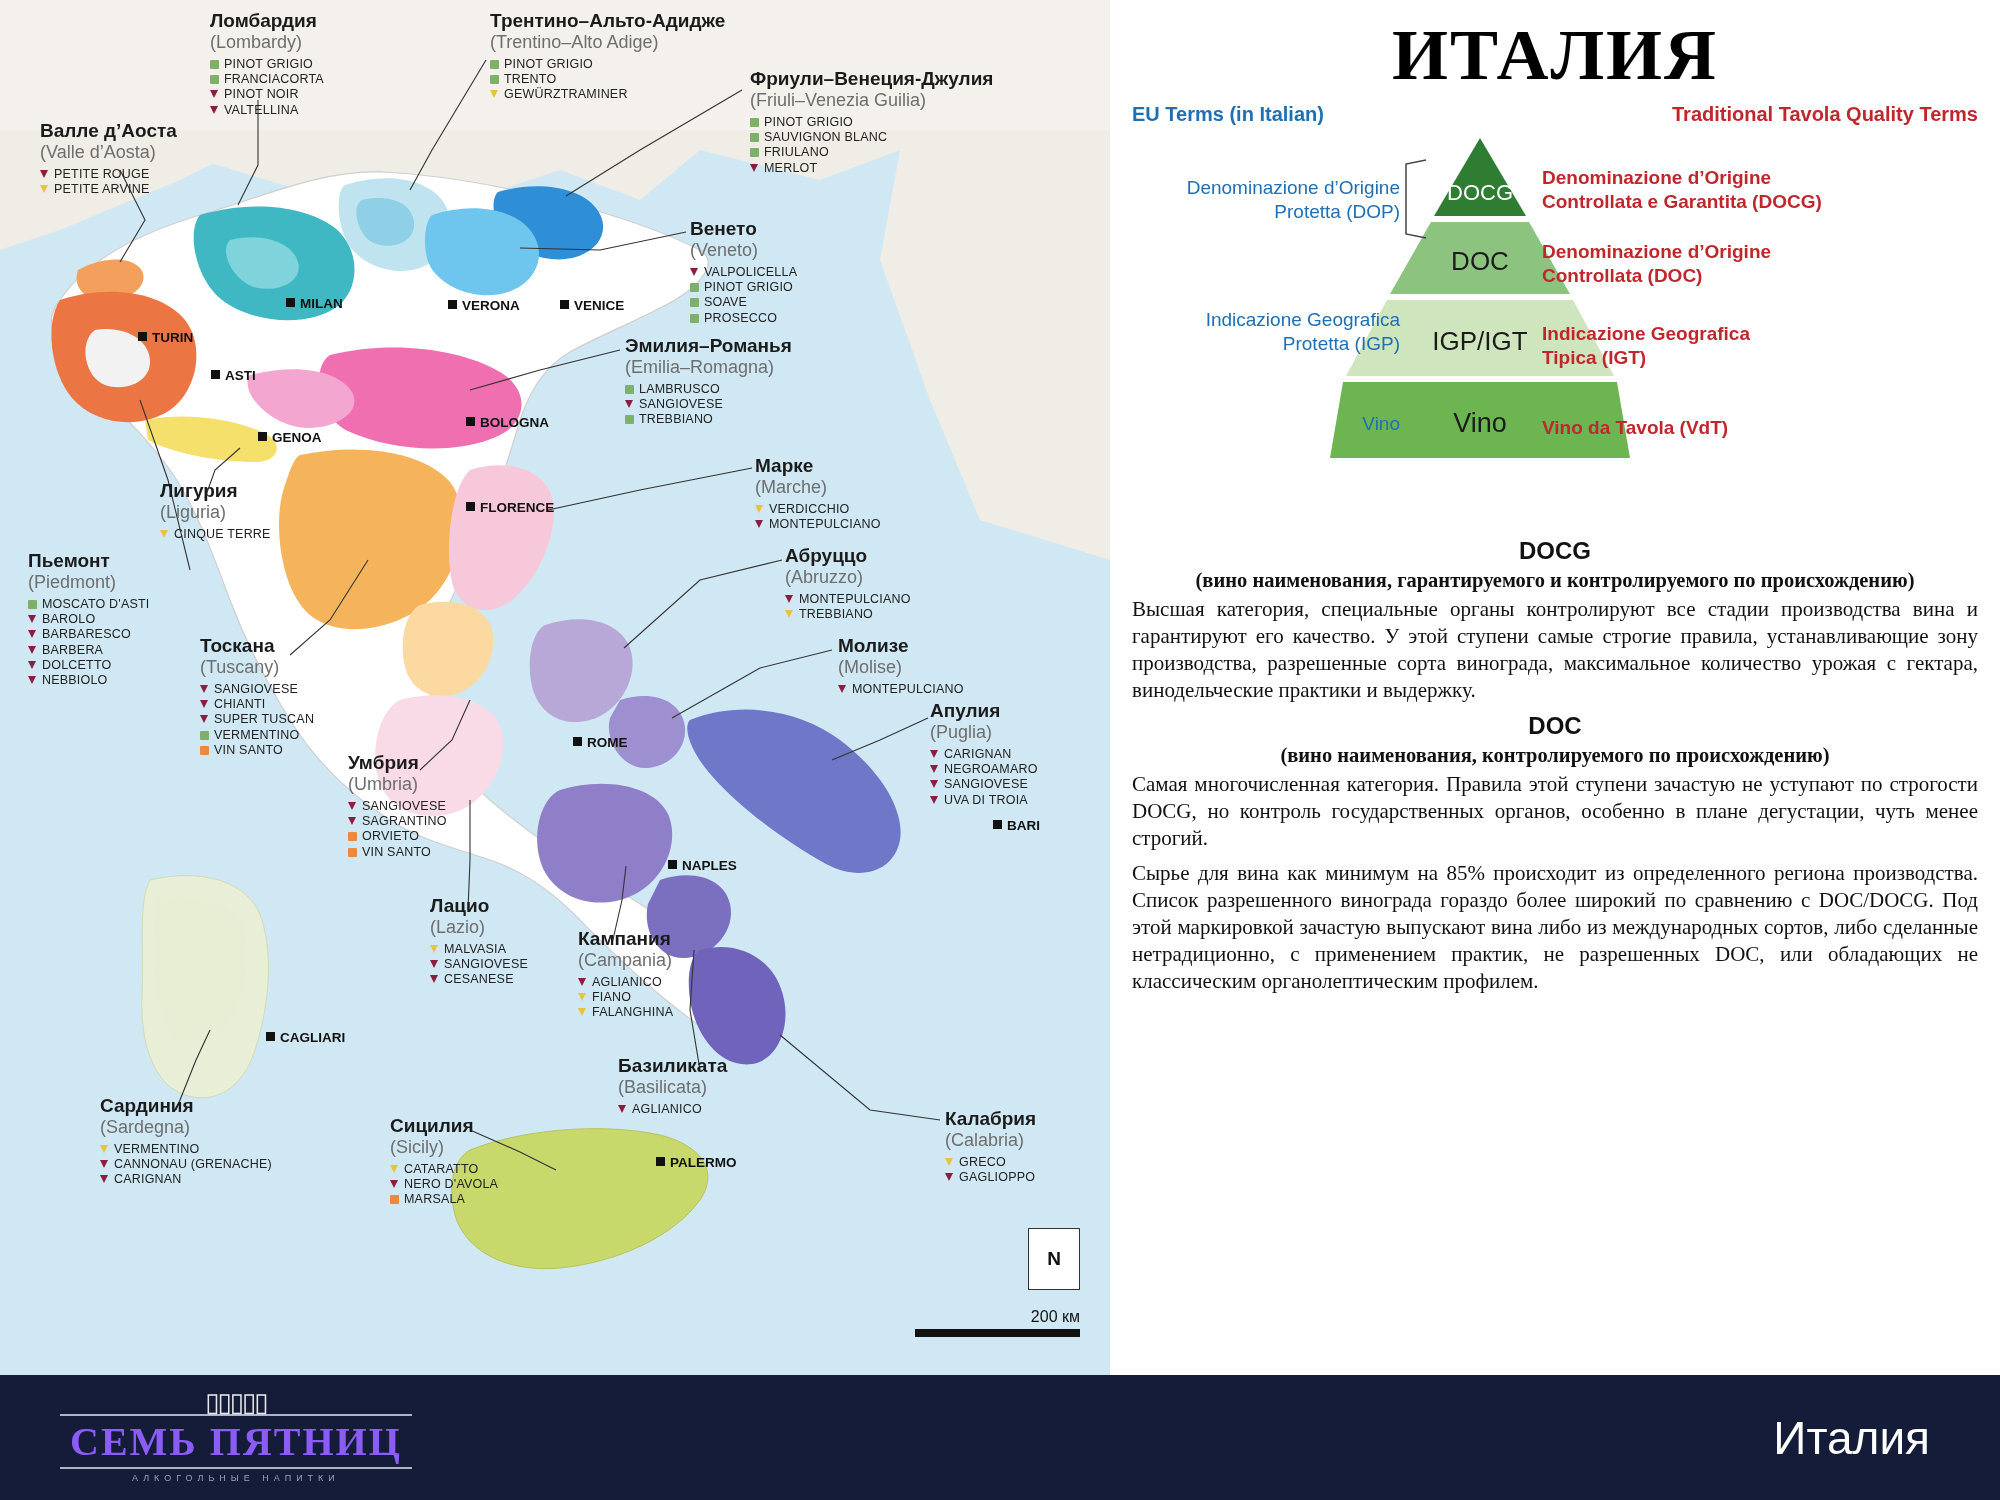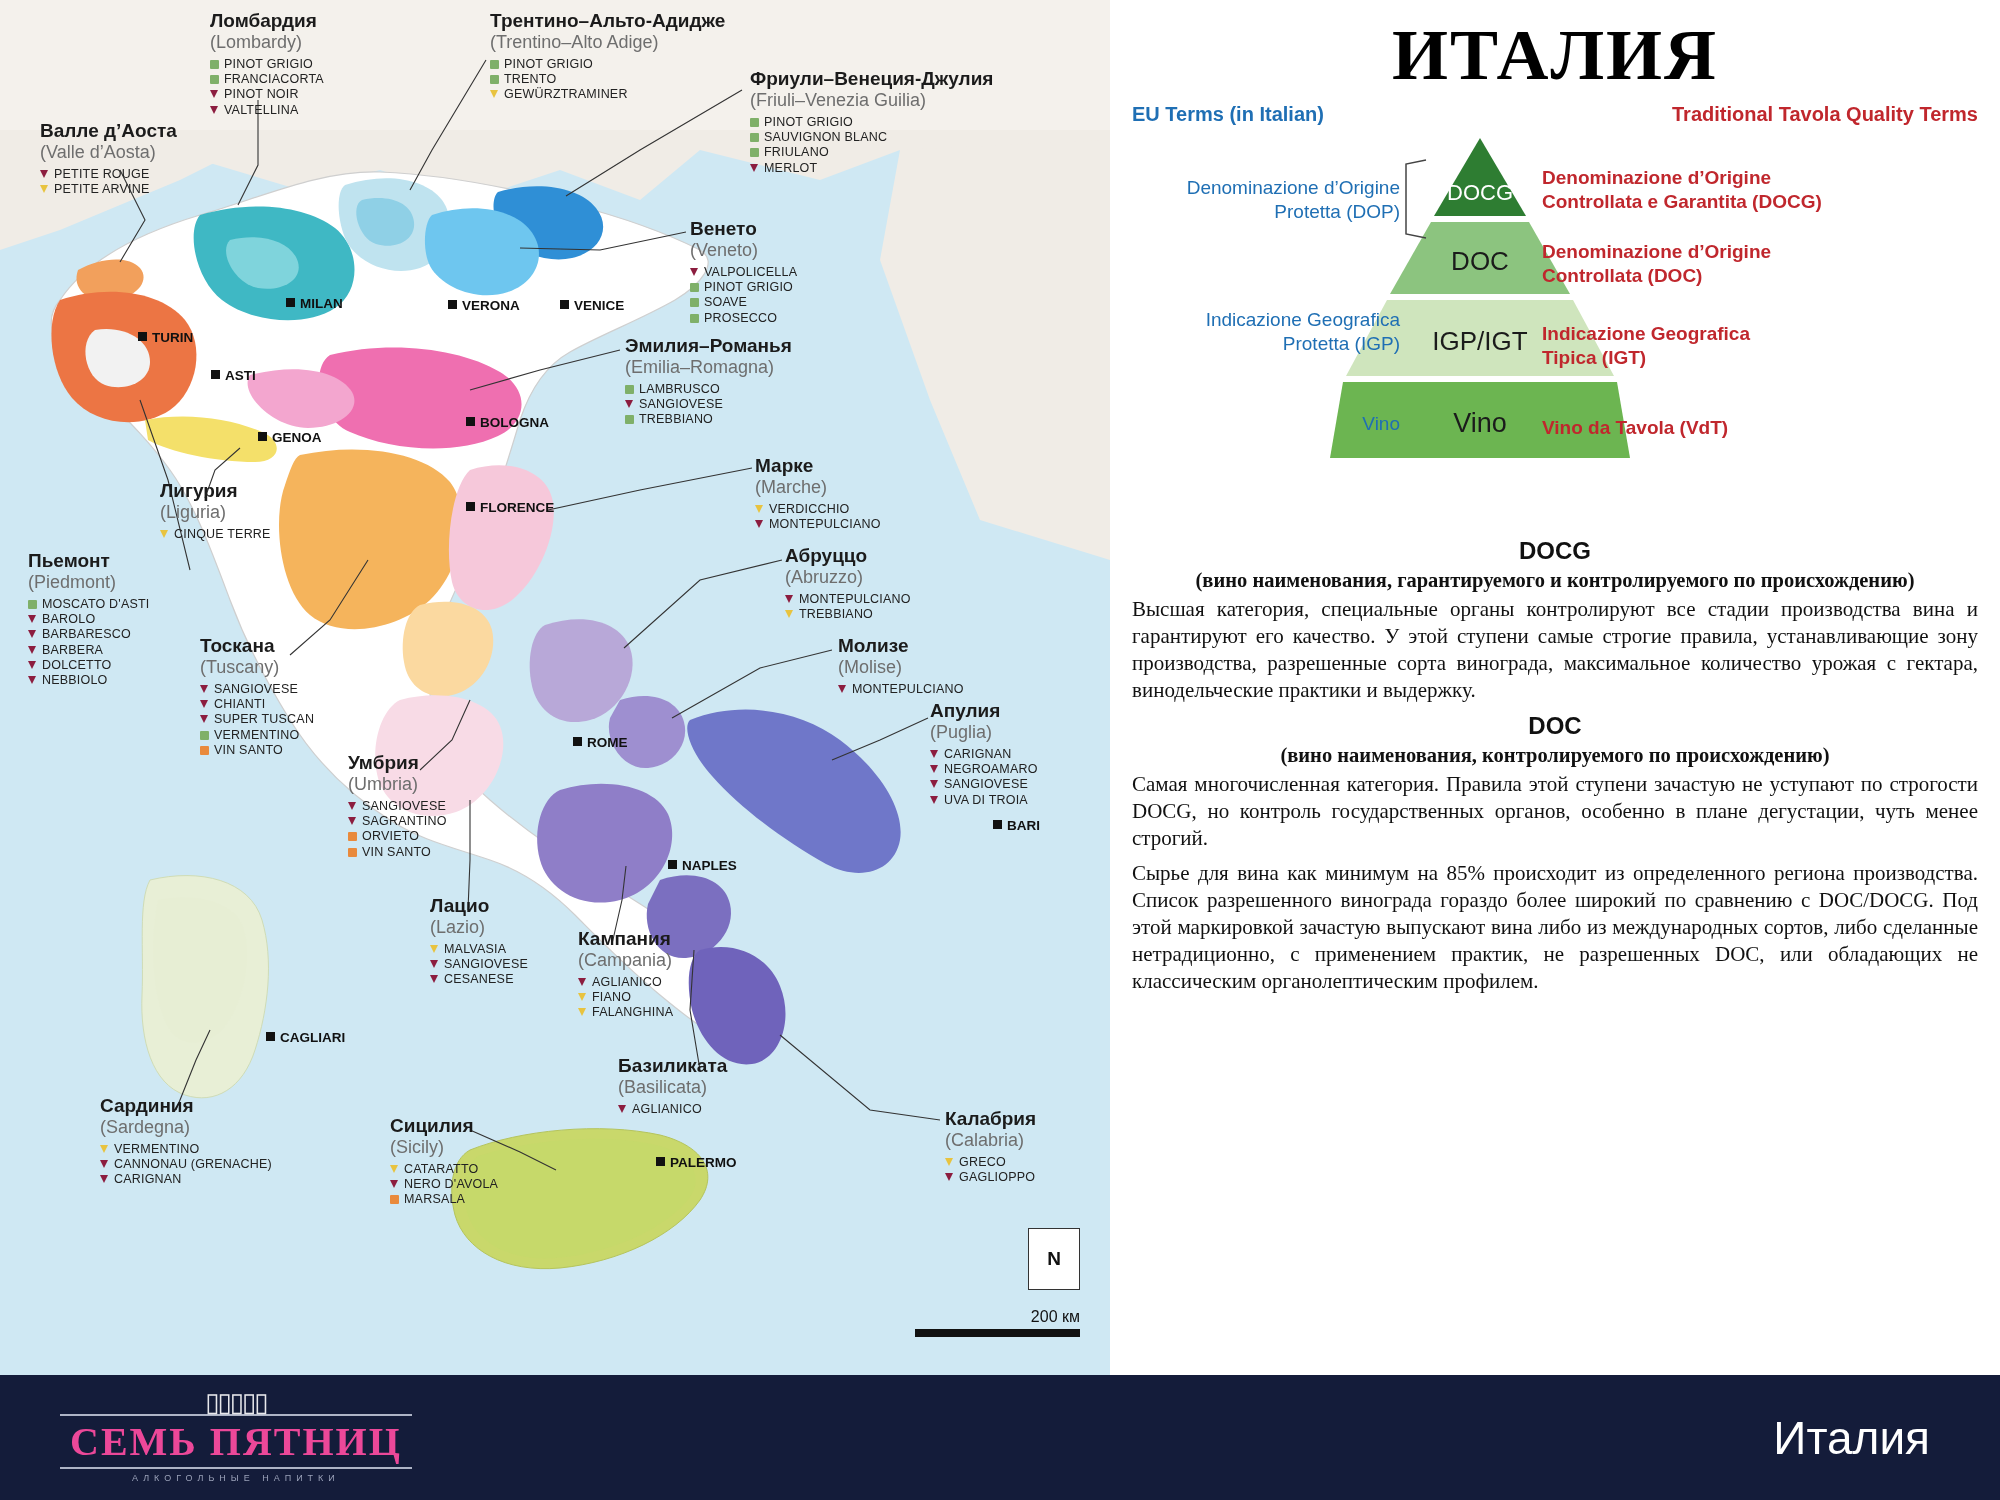--- a/index.html
+++ b/index.html
@@ -101,21 +101,21 @@
   
   .footer {
     position:absolute; left:0; bottom:0; width:2000px; height:125px;
     background:#141c3a;
     display:flex; align-items:center; justify-content:space-between;
   }
   .logo { margin-left:60px; color:#fff; text-align:center; }
   .logo .glass-row { font-size:26px; letter-spacing:-2px; color:#e8e8ec; line-height:0.8;}
   .logo .name {
     font-family:"Liberation Serif", serif; font-weight:bold; font-size:40px;
-    letter-spacing:2px; color:#ec4899; margin-top:2px;
+    letter-spacing:2px; color:#8b5cf6; margin-top:2px;
     border-top:2px solid #aeb4c6; border-bottom:2px solid #aeb4c6; padding:2px 10px;
   }
   .logo .tagline { font-size:9px; letter-spacing:5px; color:#9aa1b8; margin-top:4px;}
   .footer-title { margin-right:70px; font-size:46px; color:#fff; font-family:"Liberation Sans", sans-serif;}
 </style>
 </head>
 <body>
 
 <div class="slide">
 

